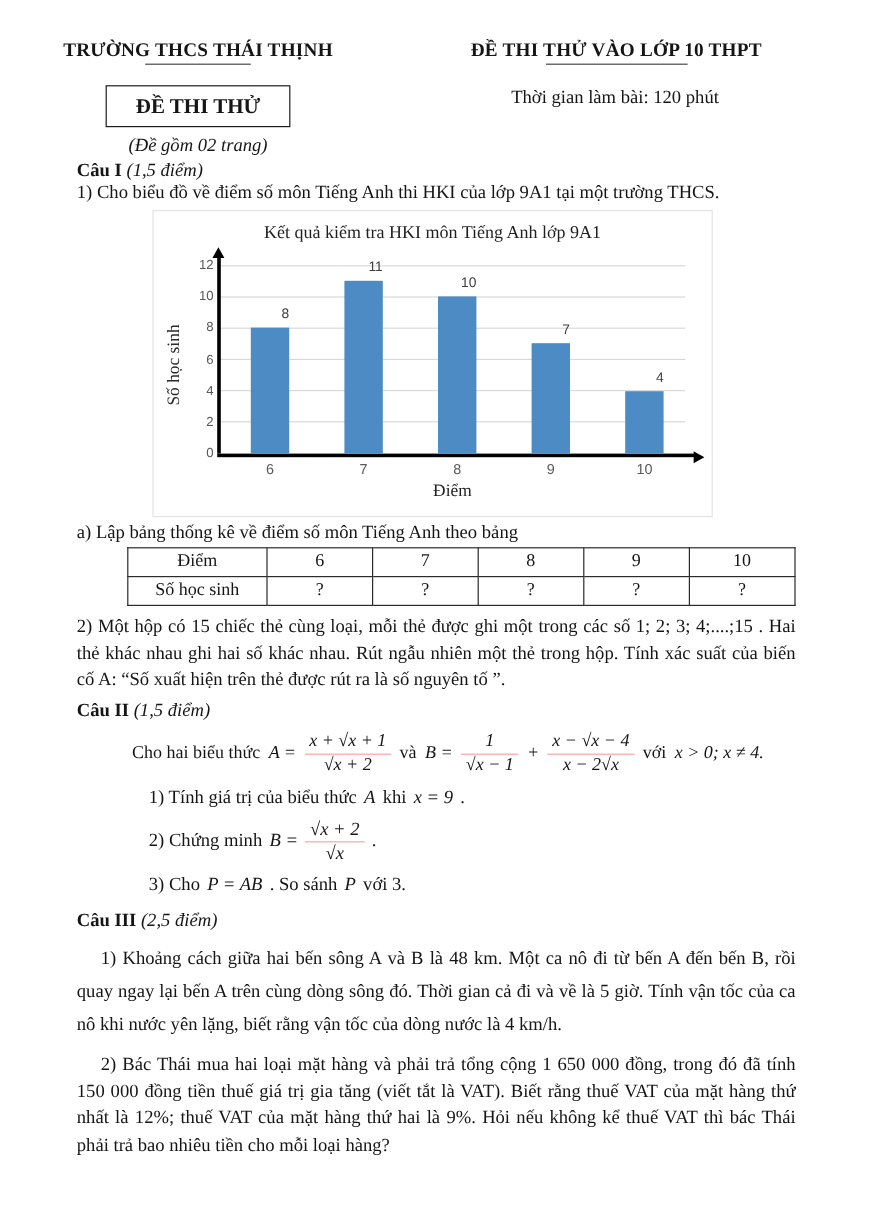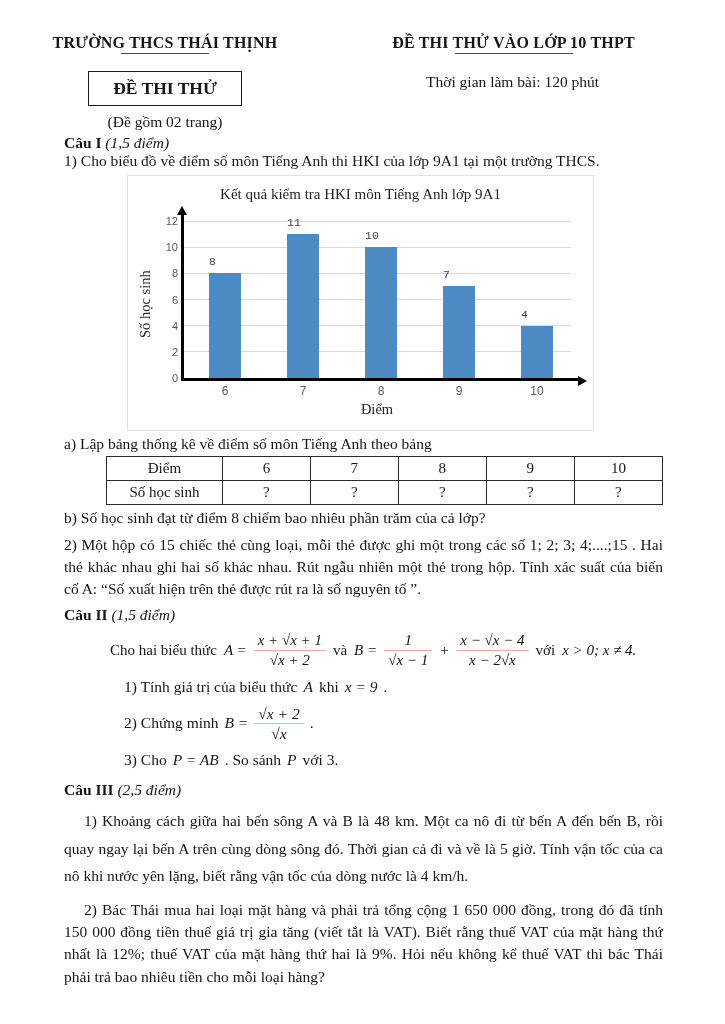--- a/index.html
+++ b/index.html
@@ -23,41 +23,41 @@
 
   .hdr-row2 { display:flex; margin-top:17px; }
   .exam-box {
     display:inline-block; border:1.6px solid #1c1c1c;
     padding:6px 24px; font-weight:bold; font-size:17.5px;
   }
   .hdr-right2 { flex:1; text-align:left; padding-left:96px; line-height:1.4; }
   .subject-line { font-size:15.5px; }
   .subject-line b { font-size:16px; }
 
-  .pages-note { width:330px; text-align:center; margin-top:7px; }
+  .pages-note { width:330px; text-align:center; font-style:italic; margin-top:7px; }
 
   
   .main { padding:0 62px 0 64px; }
   .cau-line { margin-top:3px; }
   .cau-head { font-weight:bold; }
   .cau-pts { font-style:italic; }
   .p-justify { text-align:justify; line-height:1.42; }
 
   
   .chart-box {
     position:relative; margin:5px 0 0 63px;
     width:467px; height:256px;
     border:1px solid #e3e3e3; background:#fff;
   }
   .chart-title { text-align:center; margin-top:10px; font-size:15px; color:#1f1f1f; }
   .chart-plot { position:absolute; left:55px; top:45px; width:388px; height:157px; }
   .gridline { position:absolute; left:0; width:388px; height:1px; background:#d9d9d9; }
   .bar { position:absolute; bottom:0; width:32px; }
-  .bar-val { position:absolute; width:32px; text-align:left;
-             font-family:Liberation Mono, monospace; font-size:11.5px; color:#404040; }
+  .bar-val { position:absolute; width:32px; text-align:right;
+             font-family:Liberation Sans, sans-serif; font-size:11.5px; color:#404040; }
   .y-axis { position:absolute; left:-2px; bottom:0; width:3px; height:164px; background:#000; }
   .y-arrow { position:absolute; left:-6px; bottom:163px;
              border-left:5.5px solid transparent; border-right:5.5px solid transparent;
              border-bottom:9px solid #000; }
   .x-axis { position:absolute; left:-2px; bottom:-3px; height:3px; width:399px; background:#000; }
   .x-arrow { position:absolute; left:395px; bottom:-8px;
              border-top:5.5px solid transparent; border-bottom:5.5px solid transparent;
              border-left:9px solid #000; }
   .ytick-col { position:absolute; left:24px; top:45px; width:26px; height:157px; }
   .ytick { position:absolute; right:0; font-family:"Liberation Sans", sans-serif;
@@ -188,21 +188,20 @@
         <td class="c0">Số học sinh</td>
         <td class="cn">?</td>
         <td class="cn">?</td>
         <td class="cn">?</td>
         <td class="cn">?</td>
         <td class="cn">?</td>
       </tr>
     </tbody>
       </table>
 
-    <div style="margin-top:4px;">b) Số học sinh đạt từ điểm 8 chiếm bao nhiêu phần trăm của cả lớp?</div>
 
     <div class="p-justify" style="margin-top:7px;">2) Một hộp có 15 chiếc thẻ cùng loại, mỗi thẻ được ghi một trong các số 1; 2; 3; 4;....;15 . Hai thẻ khác nhau ghi hai số khác nhau. Rút ngẫu nhiên một thẻ trong hộp. Tính xác suất của biến cố A: “Số xuất hiện trên thẻ được rút ra là số nguyên tố ”.</div>
 
     <div class="cau-line" style="margin-top:6px;">
       <span class="cau-head">Câu II </span><span class="cau-pts">(1,5 điểm)</span>
     </div>
 
     <div class="formula-row">
       <span>Cho hai biểu thức</span>
       <span class="math">A =</span>

